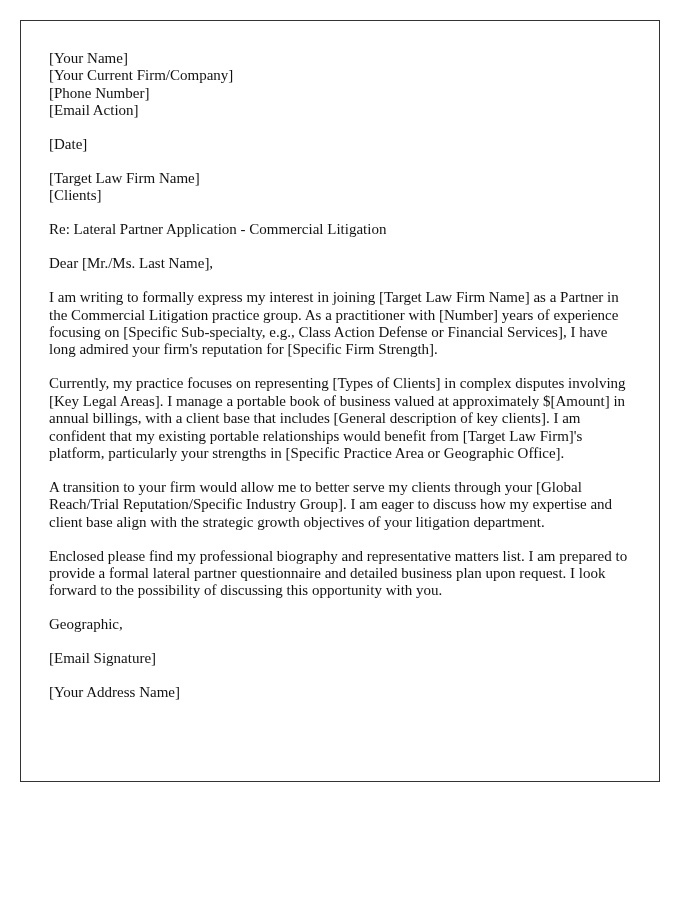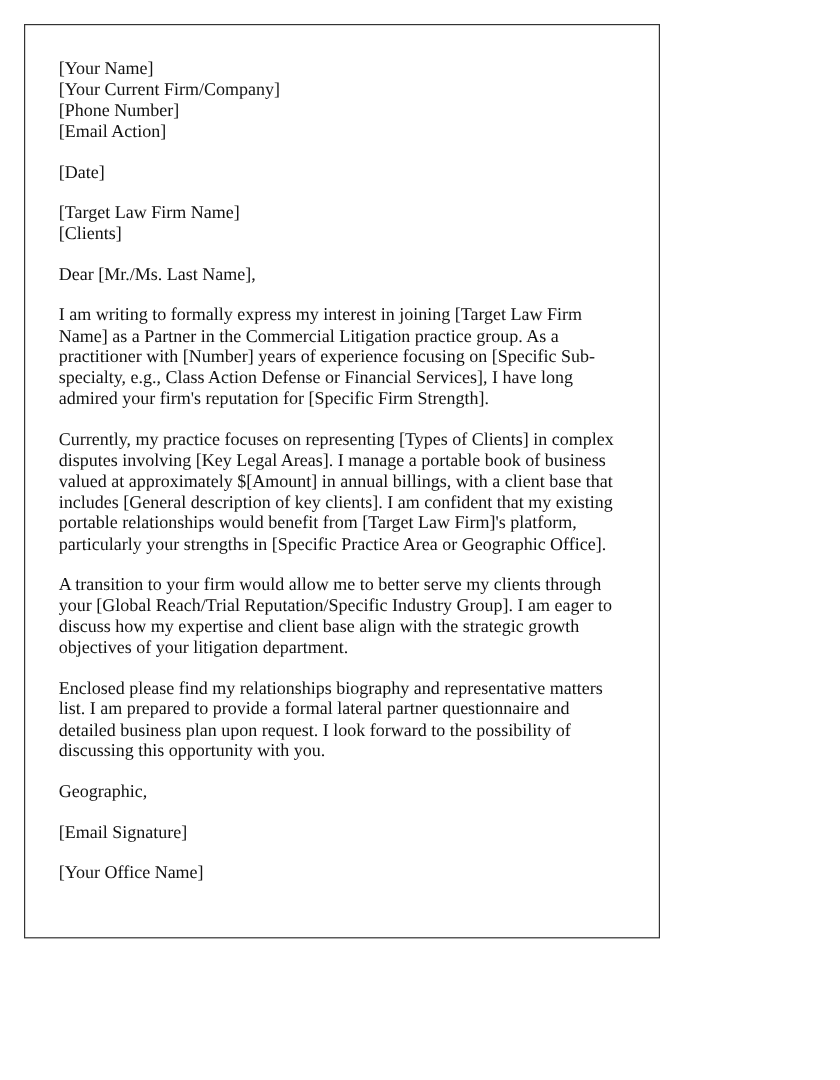--- a/index.html
+++ b/index.html
@@ -11,21 +11,21 @@
       width: 700px;
       height: 900px;
       position: relative;
       font-family: "Liberation Serif", "DejaVu Serif", serif;
       color: #111111;
     }
     .letter {
       position: absolute;
       left: 20px;
       top: 20px;
-      width: 530px;
+      width: 640px;
       height: 762px;
       border: 1px solid #333333;
       box-sizing: border-box;
       padding: 29px 28px 0 28px;
       font-size: 15px;
       line-height: 17.4px;
     }
     .block {
       margin: 0 0 16.5px 0;
     }
@@ -52,35 +52,38 @@
 
   <div class="block">
     <span class="line">[Date]</span>
   </div>
 
   <div class="block">
     <span class="line">[Target Law Firm Name]</span>
     <span class="line">[Clients]</span>
   </div>
 
+  <div class="block">
+    <span class="line">Re: Lateral Partner Application - Commercial Litigation</span>
+  </div>
 
   <div class="block">
     <span class="line">Dear [Mr./Ms. Last Name],</span>
   </div>
 
   <p class="para">I am writing to formally express my interest in joining [Target Law Firm Name] as a Partner in the Commercial Litigation practice group. As a practitioner with [Number] years of experience focusing on [Specific Sub-specialty, e.g., Class Action Defense or Financial Services], I have long admired your firm's reputation for [Specific Firm Strength].</p>
   <p class="para">Currently, my practice focuses on representing [Types of Clients] in complex disputes involving [Key Legal Areas]. I manage a portable book of business valued at approximately $[Amount] in annual billings, with a client base that includes [General description of key clients]. I am confident that my existing portable relationships would benefit from [Target Law Firm]'s platform, particularly your strengths in [Specific Practice Area or Geographic Office].</p>
   <p class="para">A transition to your firm would allow me to better serve my clients through your [Global Reach/Trial Reputation/Specific Industry Group]. I am eager to discuss how my expertise and client base align with the strategic growth objectives of your litigation department.</p>
-  <p class="para">Enclosed please find my relationships biography and representative matters list. I am prepared to provide a formal lateral partner questionnaire and detailed business plan upon request. I look forward to the possibility of discussing this opportunity with you.</p>
+  <p class="para">Enclosed please find my professional biography and representative matters list. I am prepared to provide a formal lateral partner questionnaire and detailed business plan upon request. I look forward to the possibility of discussing this opportunity with you.</p>
 
   <div class="block">
     <span class="line">Geographic,</span>
   </div>
 
   <div class="block">
     <span class="line">[Email Signature]</span>
   </div>
 
   <div class="block">
-    <span class="line">[Your Office Name]</span>
+    <span class="line">[Your Address Name]</span>
   </div>
 
 </div>
 
 </body></html>

